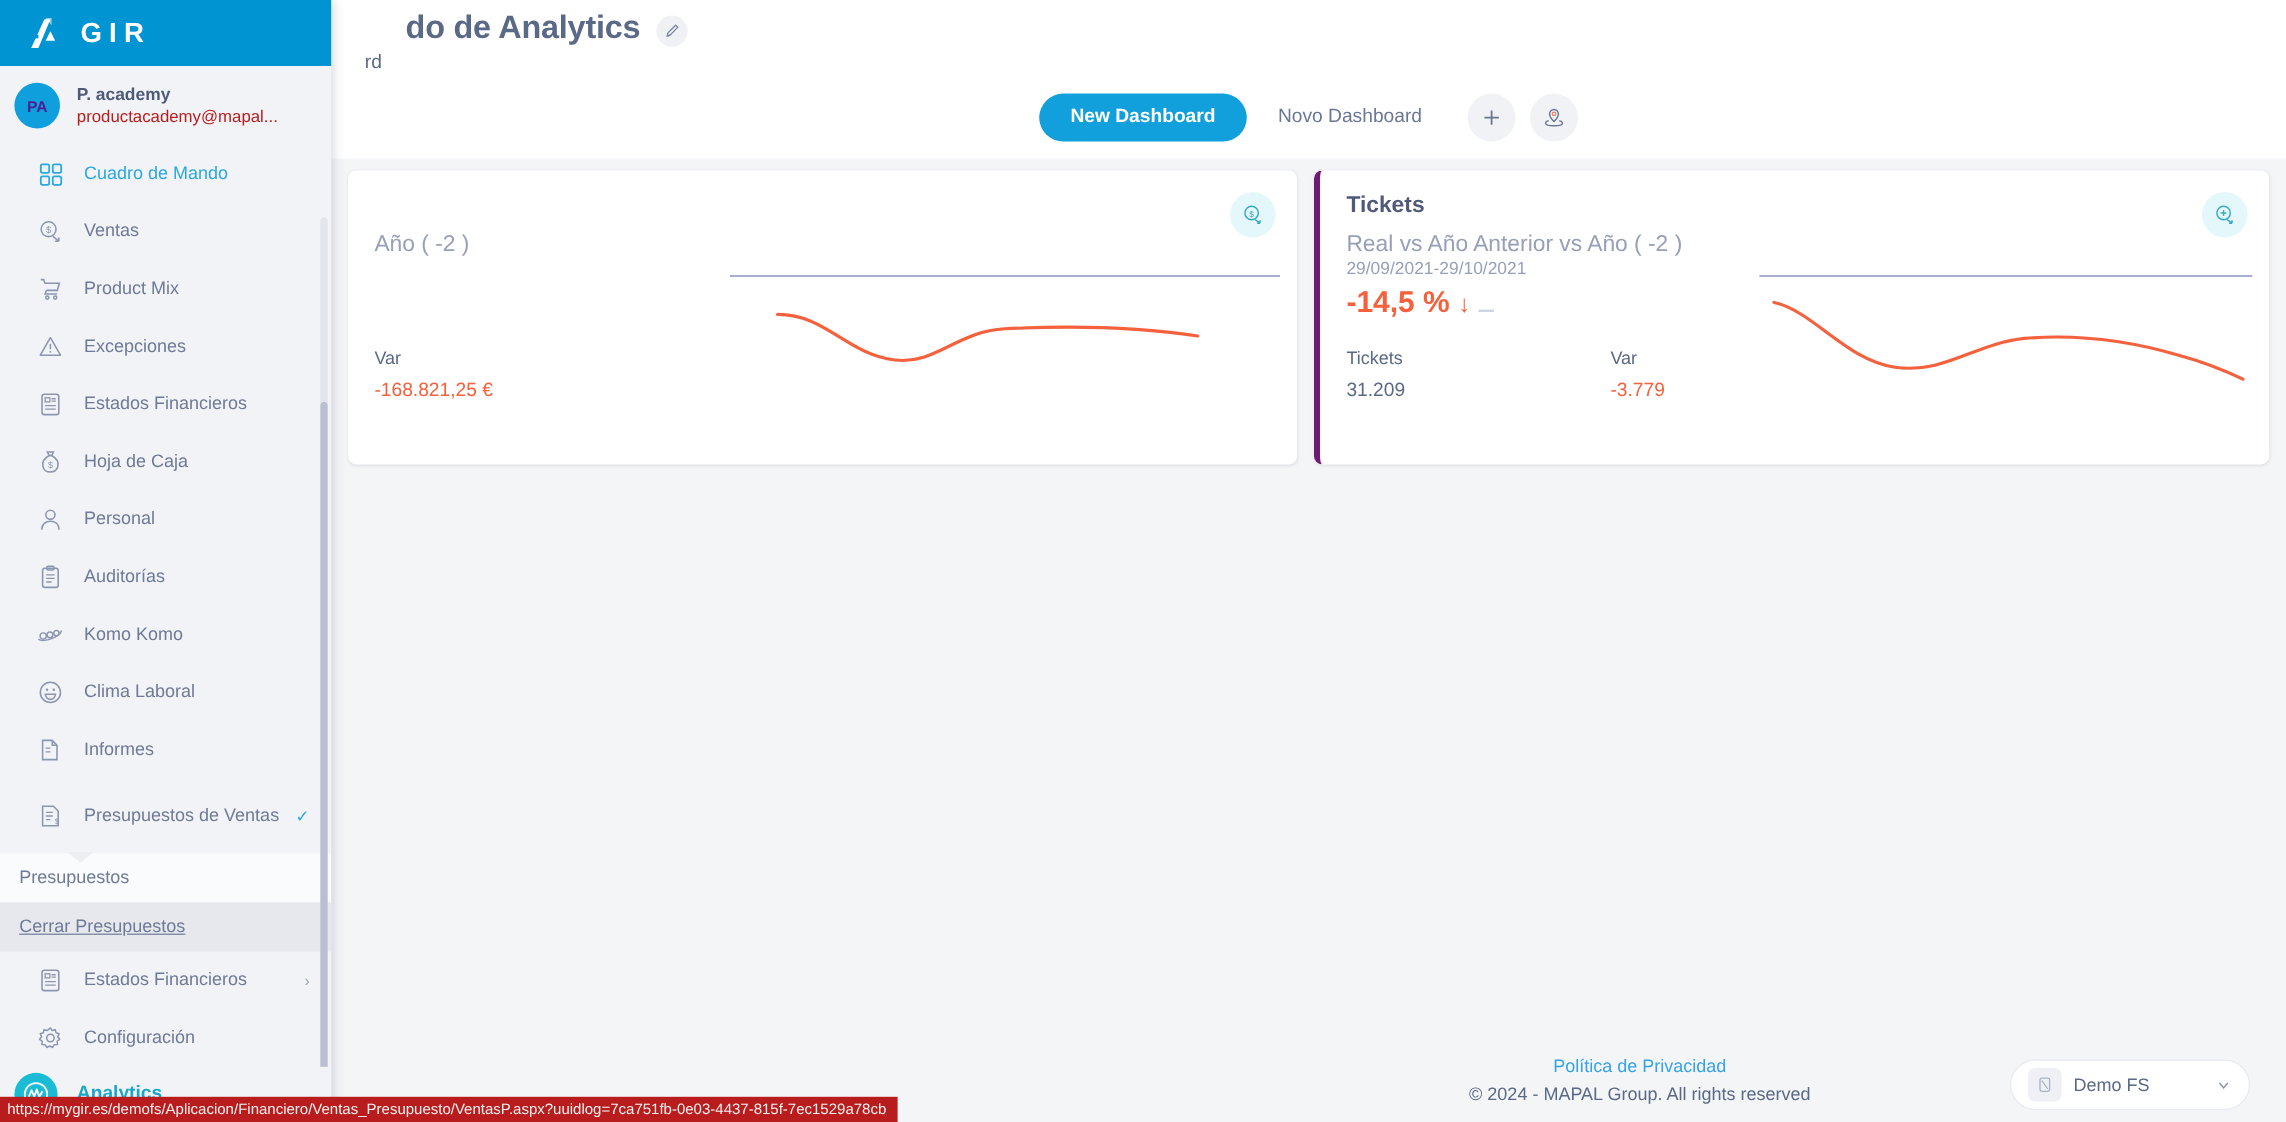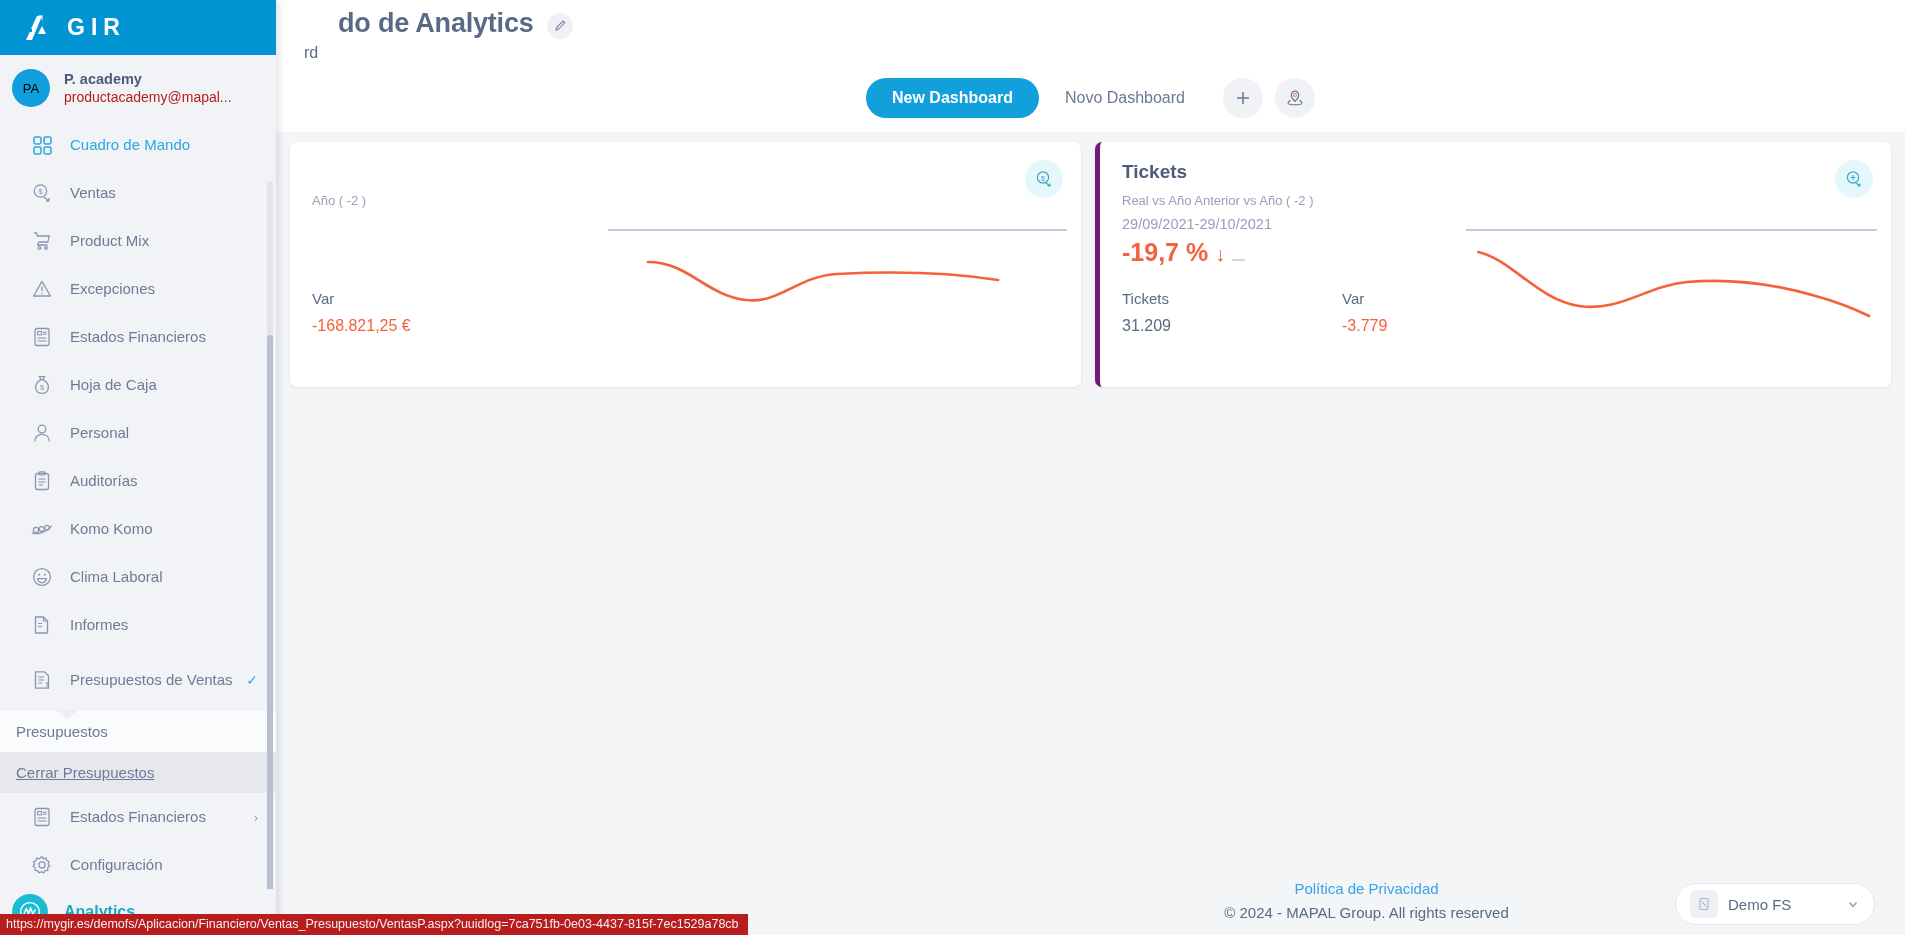--- a/index.html
+++ b/index.html
@@ -75,21 +75,21 @@
     box-shadow: 0 1px 3px rgba(40,50,80,.10);
     overflow: hidden;
   }
   .kpi-card.accent { border-left: 5px solid #701a75; }
   .card-title {
     position: absolute; left: 22px; top: 19px;
     font-size: 19px; font-weight: bold; color: #50597a;
   }
   .card-sub1 {
     position: absolute; left: 22px; top: 51px;
-    font-size: 13px; color: #97a0b8;
+    font-size: 19px; color: #97a0b8;
   }
   .card-sub2 {
     position: absolute; left: 22px; top: 74px;
     font-size: 14.5px; color: #97a0b8;
   }
   .card-pct {
     position: absolute; left: 22px; top: 96px;
     font-size: 25px; font-weight: bold; color: #f4613c;
     display: flex; align-items: baseline; gap: 7px;
   }
@@ -159,22 +159,22 @@
   .sb-brand .brand-text {
     color: #ffffff; font-size: 23px; font-weight: bold;
     letter-spacing: 6px;
   }
   .sb-user {
     display: flex; align-items: center; gap: 14px;
     padding: 14px 16px 14px 12px;
   }
   .avatar {
     width: 38px; height: 38px; border-radius: 50%;
-    background: #0e9fdc; color: #000000; font-size: 13px;
-    font-weight: normal; display: flex;
+    background: #0e9fdc; color: #4c1d95; font-size: 13px;
+    font-weight: bold; display: flex;
     align-items: center; justify-content: center;
     flex: none;
   }
   .u-name { font-size: 14.5px; font-weight: bold; color: #4f5a78; }
   .u-mail { font-size: 14px; color: #b91c1c; margin-top: 2px; }
 
   .sb-scroll {
     position: relative; height: 836px;
     overflow: hidden;
   }
@@ -299,21 +299,21 @@
             <path d="M12 14 l4 3 M16 17 l0 -2.4 M16 17 l-2.4 0" fill="none" stroke="#3aa9c4" stroke-width="1.2"></path>
           </svg>
         </div>
       </div>
 
       <div class="kpi-card accent">
         <div class="card-title">Tickets</div>
         <div class="card-sub1">Real vs Año Anterior vs Año ( -2 )</div>
         <div class="card-sub2">29/09/2021-29/10/2021</div>
         <div class="card-pct">
-          <span>-19,7 %</span>
+          <span>-14,5 %</span>
           <span class="arrow">↓</span>
           <span class="dash"></span>
         </div>
         <div class="metrics">
           <div class="metric">
             <div class="m-label">Tickets</div>
             <div class="m-value">31.209</div>
           </div>
           <div class="metric">
             <div class="m-label">Var</div>

